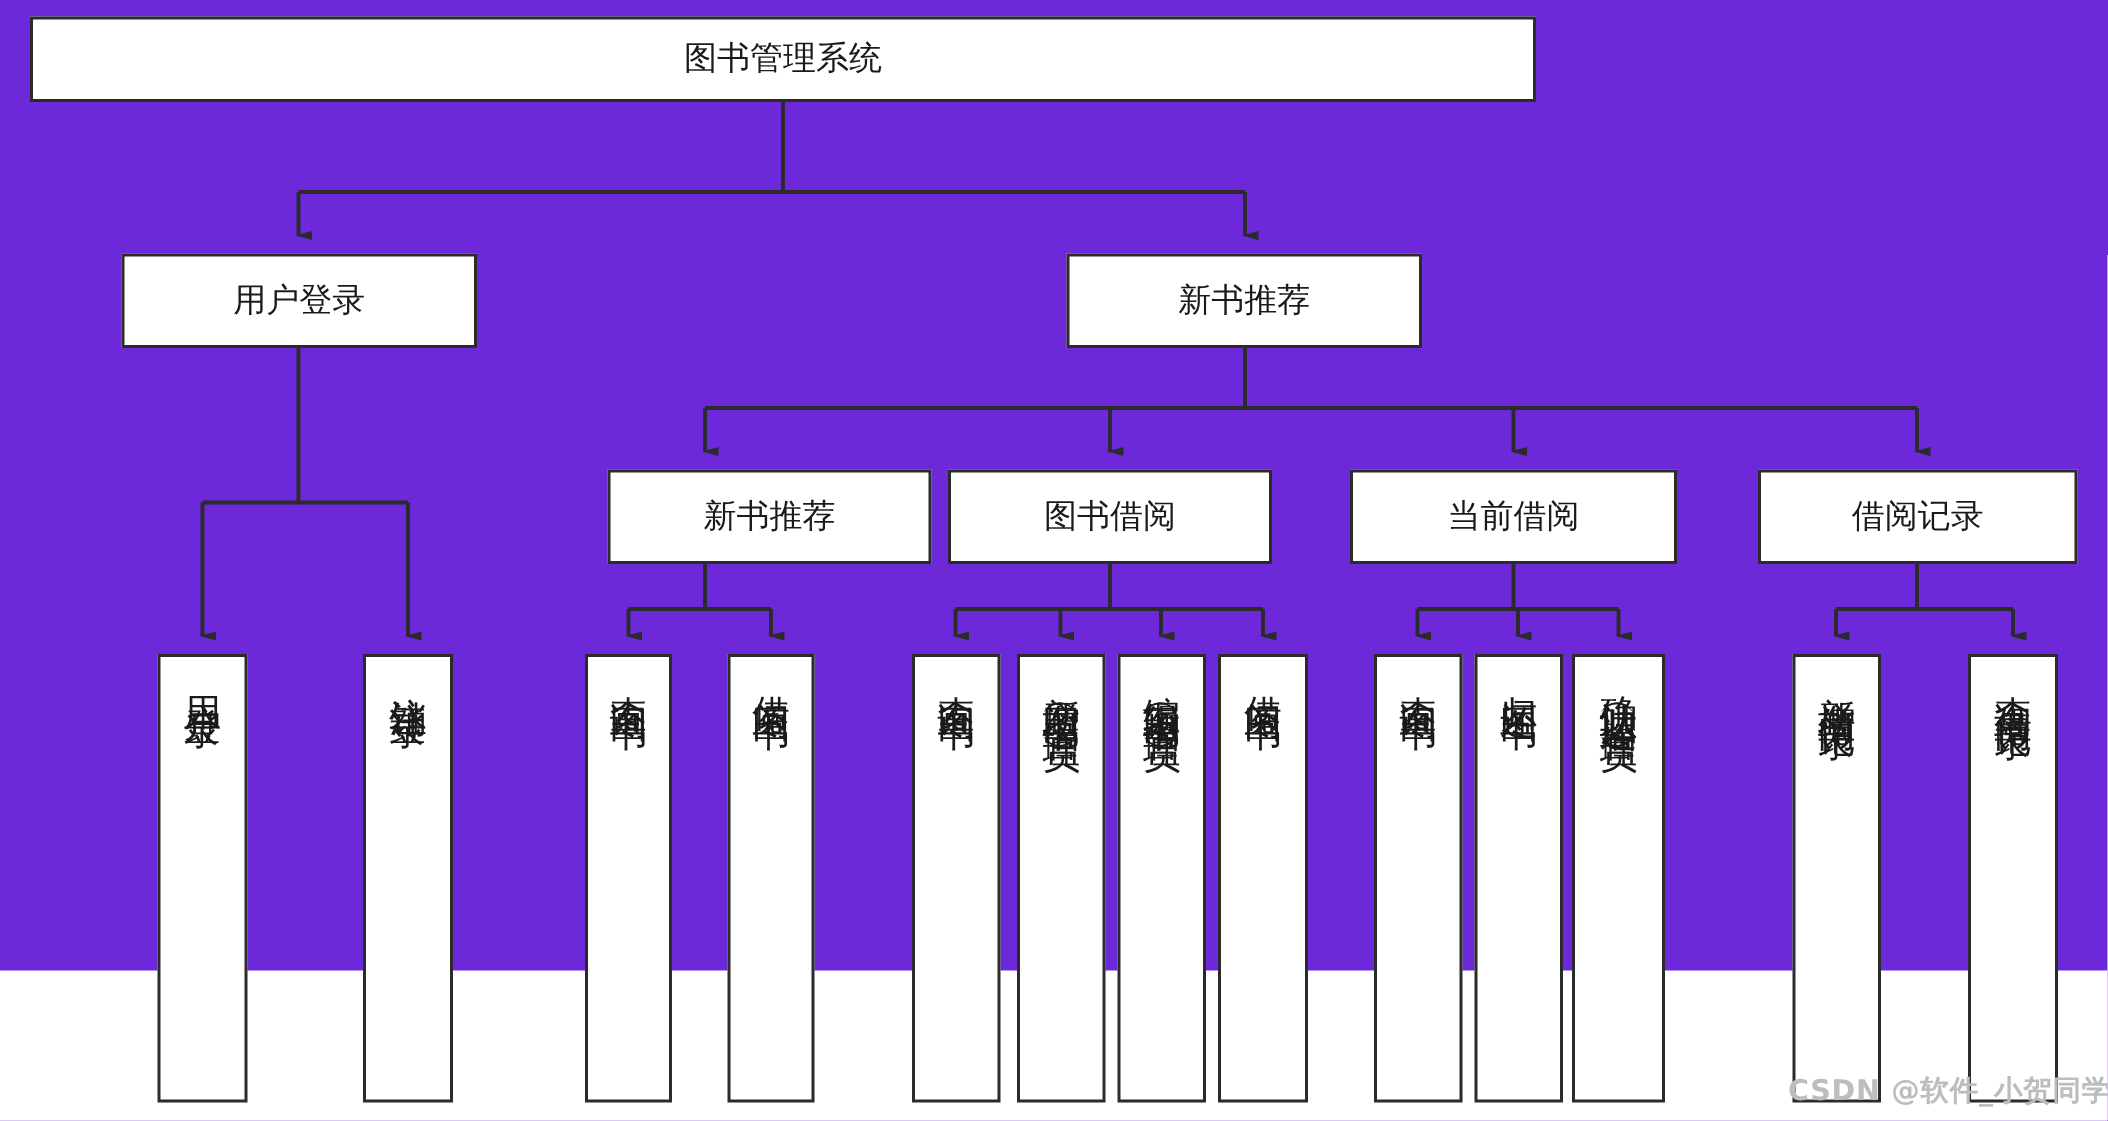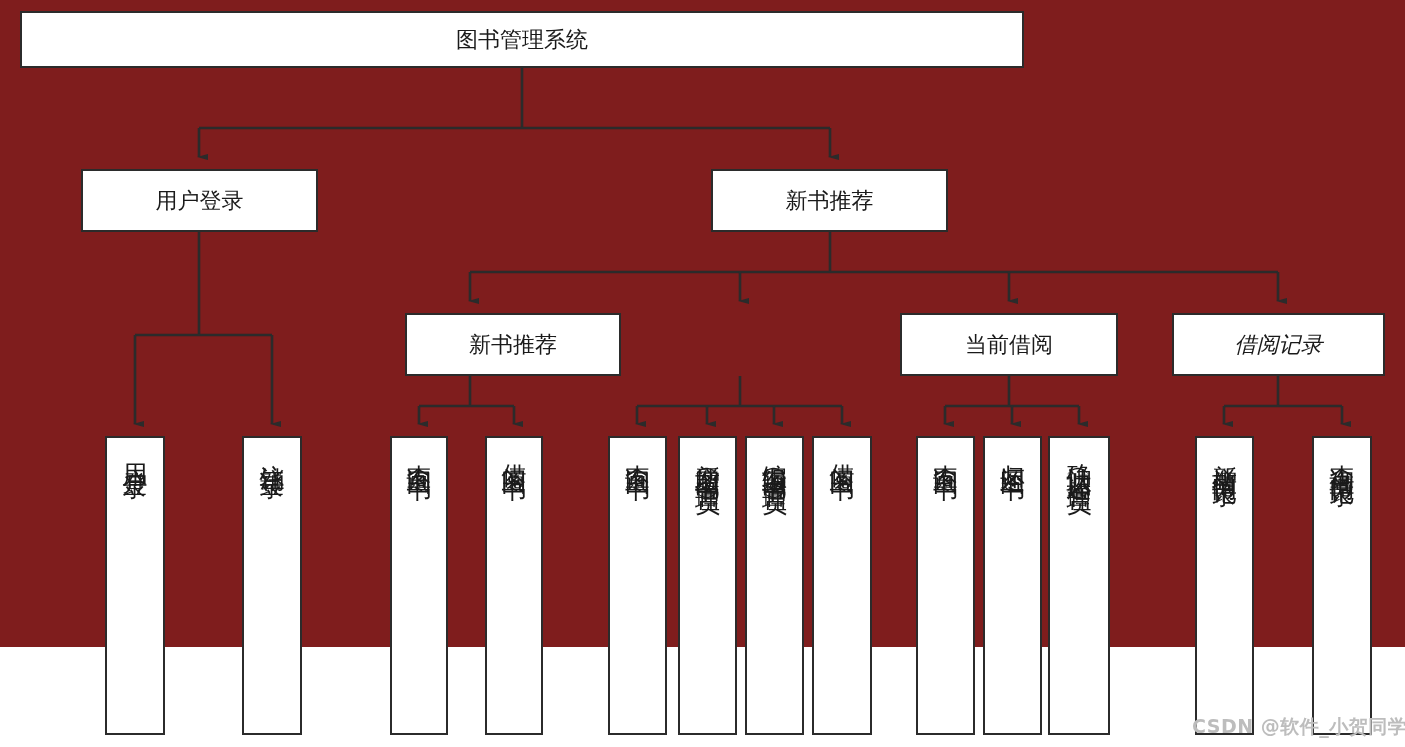--- a/index.html
+++ b/index.html
@@ -1,21 +1,21 @@
 <!DOCTYPE html>
 <html><head>
 <meta charset="utf-8">
 <style>
   html,body{margin:0;padding:0;background:#ffffff;}
   body{
     width:1405px;height:747px;
     font-family:"DejaVu Sans","Liberation Sans",sans-serif;
     overflow:hidden;
   }
-  #canvas{position:relative;width:1405px;height:647px;background:#7f1d1d;}
+  #canvas{position:relative;width:1405px;height:647px;background:#6d28d9;}
   svg#wires{position:absolute;left:0;top:0;width:1405px;height:747px;}
   .node{
     position:absolute;
     box-sizing:border-box;
     background:#ffffff;
     border:2px solid #2b2b2b;
     display:flex;
     align-items:center;
     justify-content:center;
   }
@@ -104,24 +104,27 @@
   <div class="node horiz" style="left:81px;top:169px;width:237px;height:63px;">
     <span class="lbl">用户登录</span>
   </div>
   <div class="node horiz" style="left:711px;top:169px;width:237px;height:63px;">
     <span class="lbl">新书推荐</span>
   </div>
 
   <div class="node horiz" style="left:362px;top:313px;width:216px;height:63px;margin-left:43px;">
     <span class="lbl">新书推荐</span>
   </div>
+  <div class="node horiz" style="left:632px;top:313px;width:216px;height:63px;">
+    <span class="lbl">图书借阅</span>
+  </div>
   <div class="node horiz" style="left:900px;top:313px;width:218px;height:63px;">
     <span class="lbl">当前借阅</span>
   </div>
-  <div class="node horiz" style="left:1172px;top:313px;width:213px;height:63px;font-style:italic;">
+  <div class="node horiz" style="left:1172px;top:313px;width:213px;height:63px;">
     <span class="lbl">借阅记录</span>
   </div>
 
   <div class="node vert" style="left:105px;top:436px;width:60px;height:299px;">
     <span class="lbl">用户登录</span>
   </div>
   <div class="node vert" style="left:242px;top:436px;width:60px;height:299px;">
     <span class="lbl">注销登录</span>
   </div>
 

